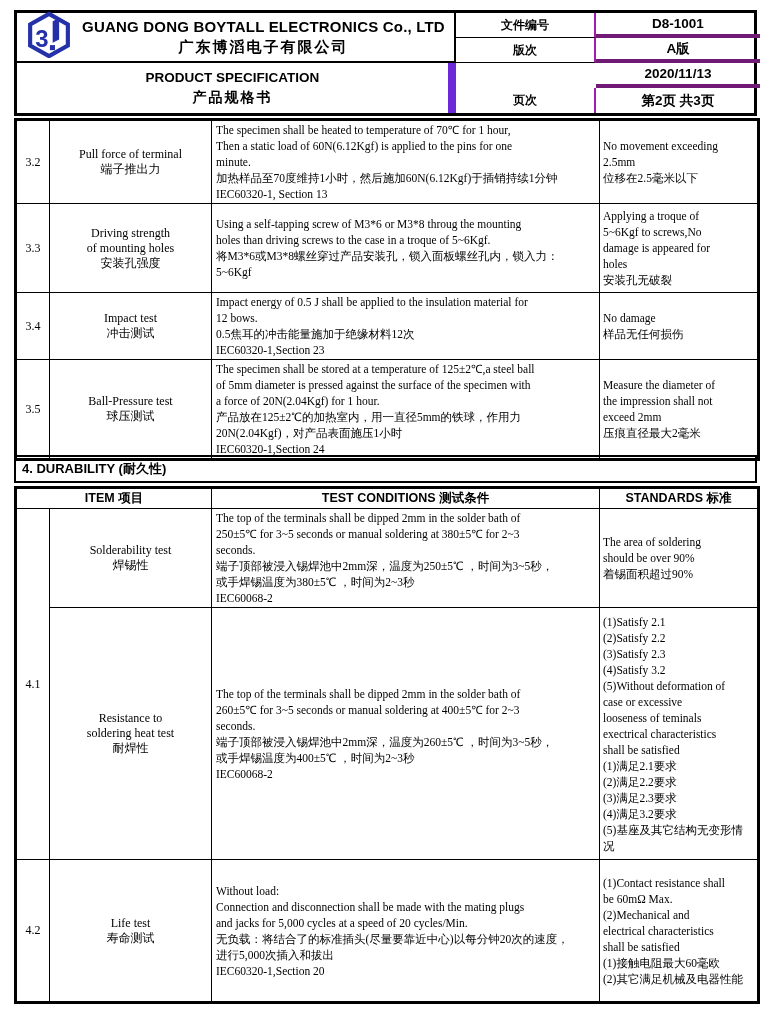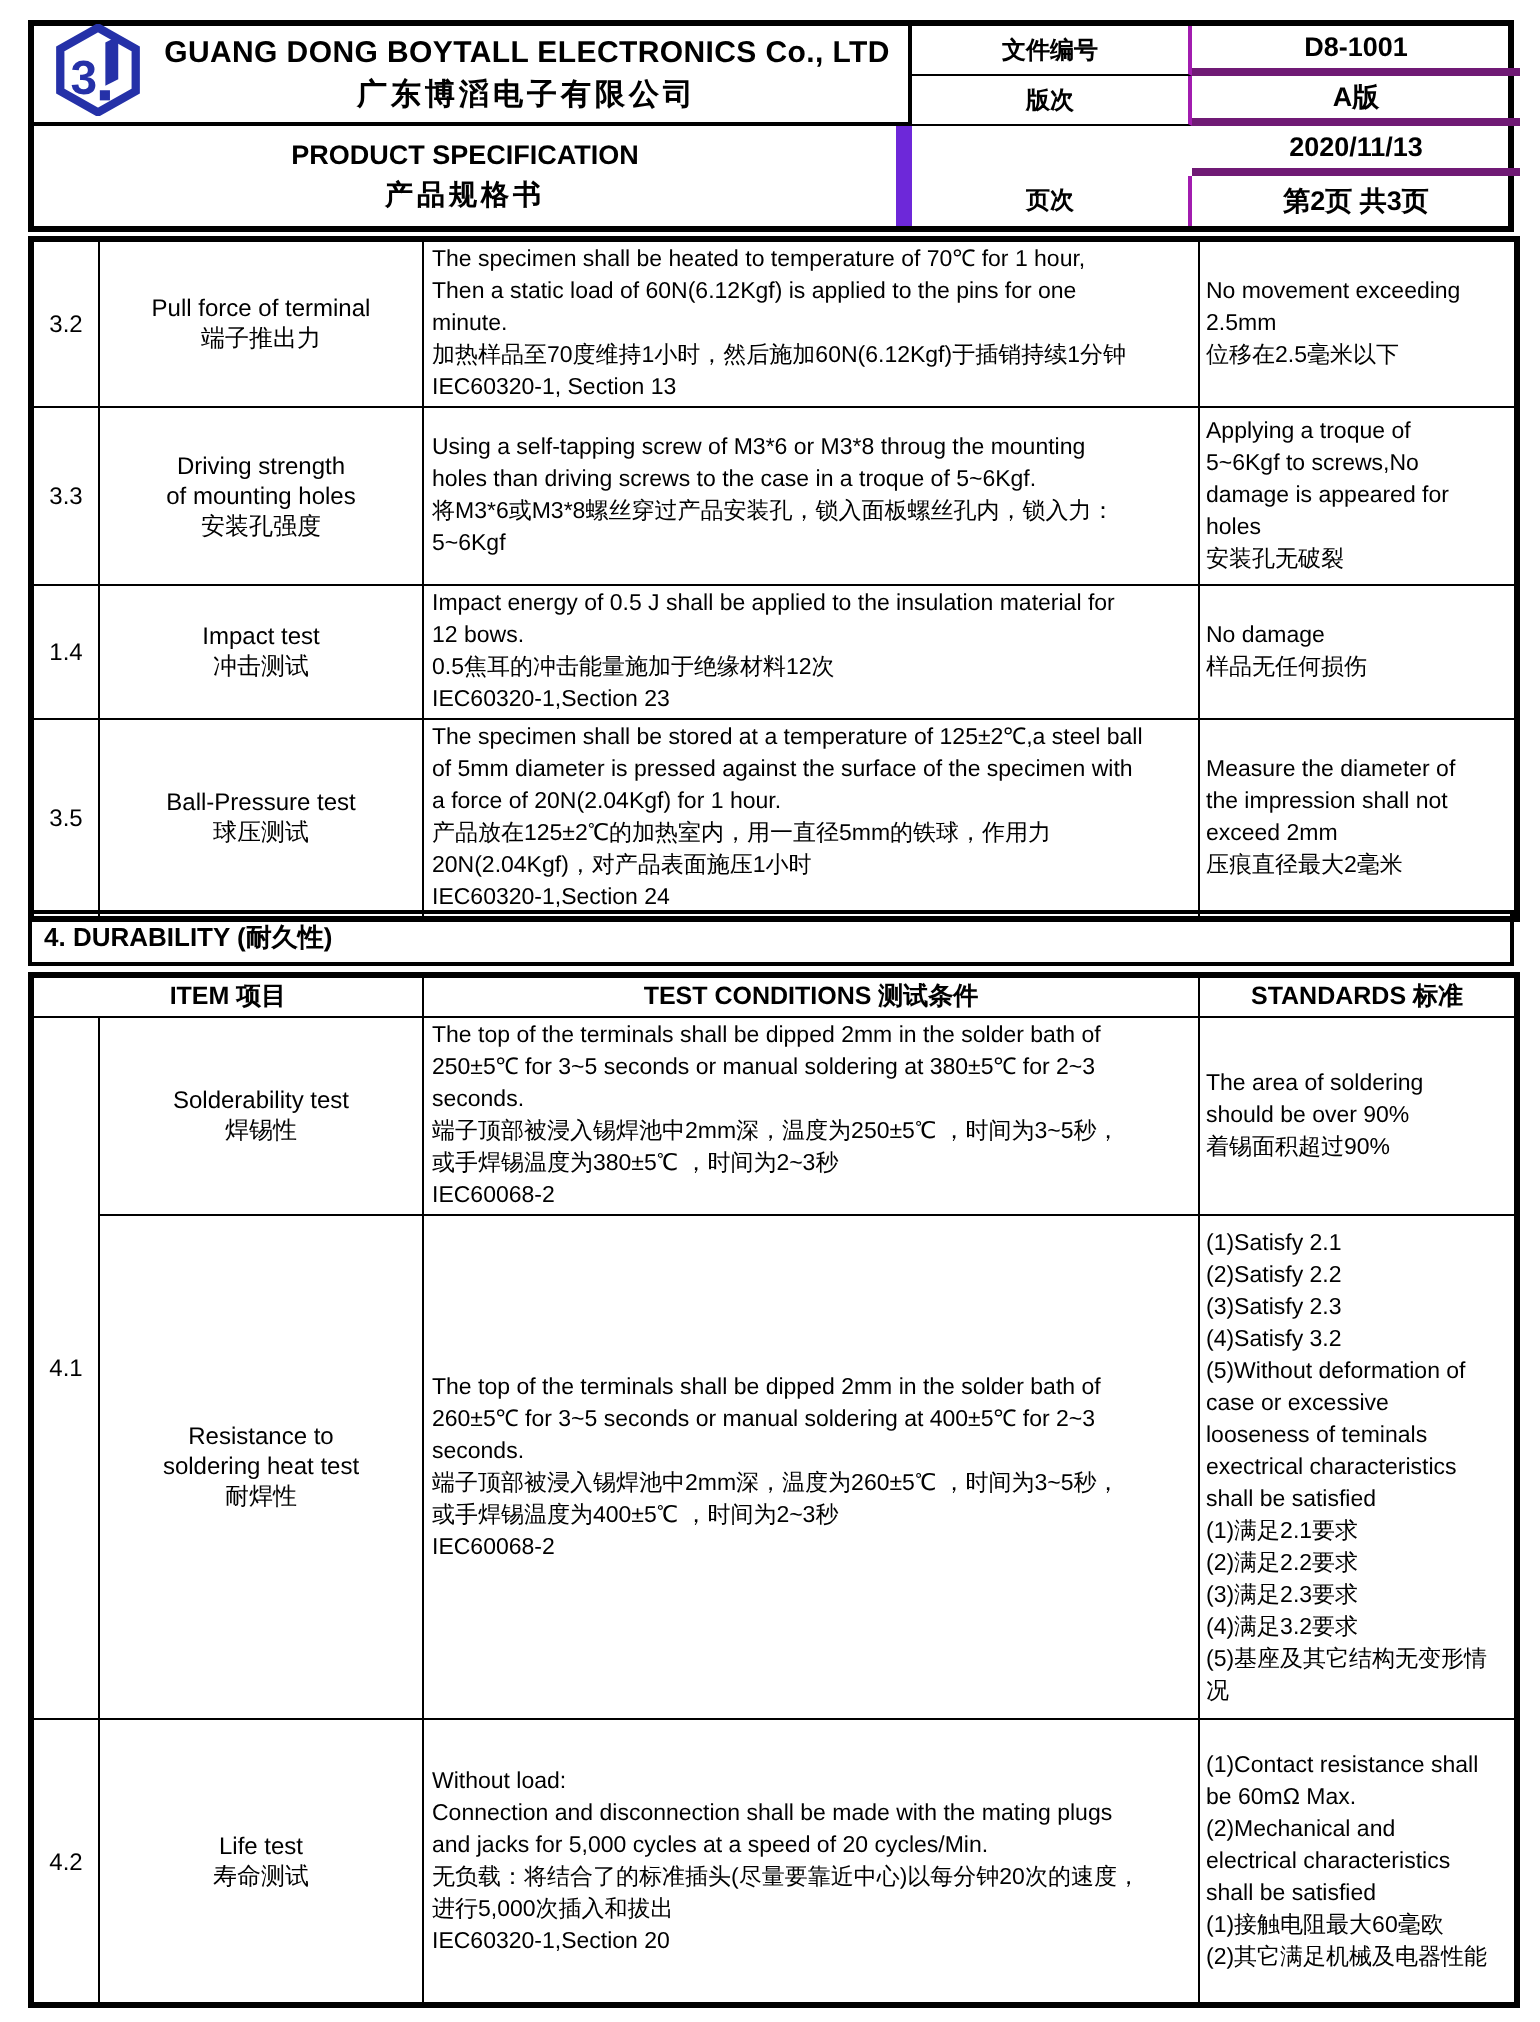--- a/index.html
+++ b/index.html
@@ -27,21 +27,21 @@
   .company-en{font-weight:bold;font-size:15px;letter-spacing:.2px;}
   .company-cn{font-weight:bold;font-size:15px;margin-top:3px;letter-spacing:2px;}
   .spec-en{font-weight:bold;font-size:13.5px;}
   .spec-cn{font-weight:bold;font-size:14px;margin-top:4px;letter-spacing:2px;}
   
   table{border-collapse:collapse;table-layout:fixed;}
   .t3,.t4{left:14px;width:743px;border:3px solid #000;}
   .t3{top:118px;}
   .t4{top:486px;}
   td,th{border:1px solid #000;box-sizing:border-box;overflow:hidden;}
-  td{vertical-align:middle;}
+  td{vertical-align:middle;font-family:Liberation Serif, serif;}
   .num{text-align:center;font-size:12px;}
   .item{text-align:center;font-size:12px;line-height:15px;white-space:pre-line;}
   .cond{font-size:11.5px;line-height:16px;padding:1px 4px;white-space:pre-line;vertical-align:middle;}
   .std{font-size:11.5px;line-height:16px;padding:1px 3px;white-space:pre-line;vertical-align:middle;}
   .t4 th{font-size:12.5px;font-weight:bold;height:21px;}
   .r32{height:83px;}.r33{height:89px;}.r34{height:58px;}.r35{height:98px;}
   .r41a{height:92px;}.r41b{height:252px;}.r42{height:143px;}
   
   .banner{
     left:14px;top:455px;width:743px;height:28px;border:2px solid #000;box-sizing:border-box;
@@ -110,21 +110,21 @@
 holes than driving screws to the case in a troque of 5~6Kgf.
 将M3*6或M3*8螺丝穿过产品安装孔，锁入面板螺丝孔内，锁入力：
 5~6Kgf</td>
     <td class="std">Applying a troque of
 5~6Kgf to screws,No
 damage is appeared for
 holes
 安装孔无破裂</td>
   </tr>
   <tr class="r34">
-    <td class="num">1.4</td>
+    <td class="num">3.4</td>
     <td class="item">Impact test
 冲击测试</td>
     <td class="cond">Impact energy of 0.5 J shall be applied to the insulation material for
 12 bows.
 0.5焦耳的冲击能量施加于绝缘材料12次
 IEC60320-1,Section 23</td>
     <td class="std">No damage
 样品无任何损伤</td>
   </tr>
   <tr class="r35">

